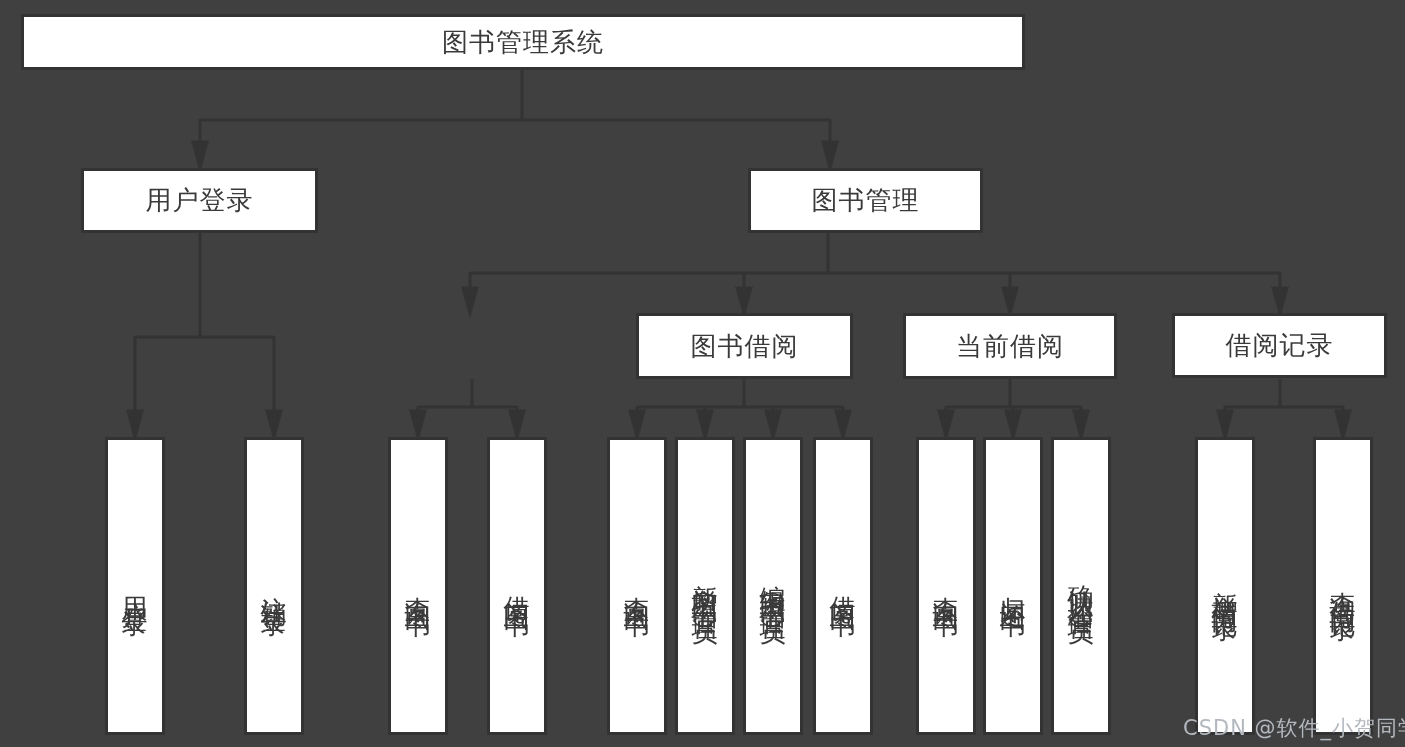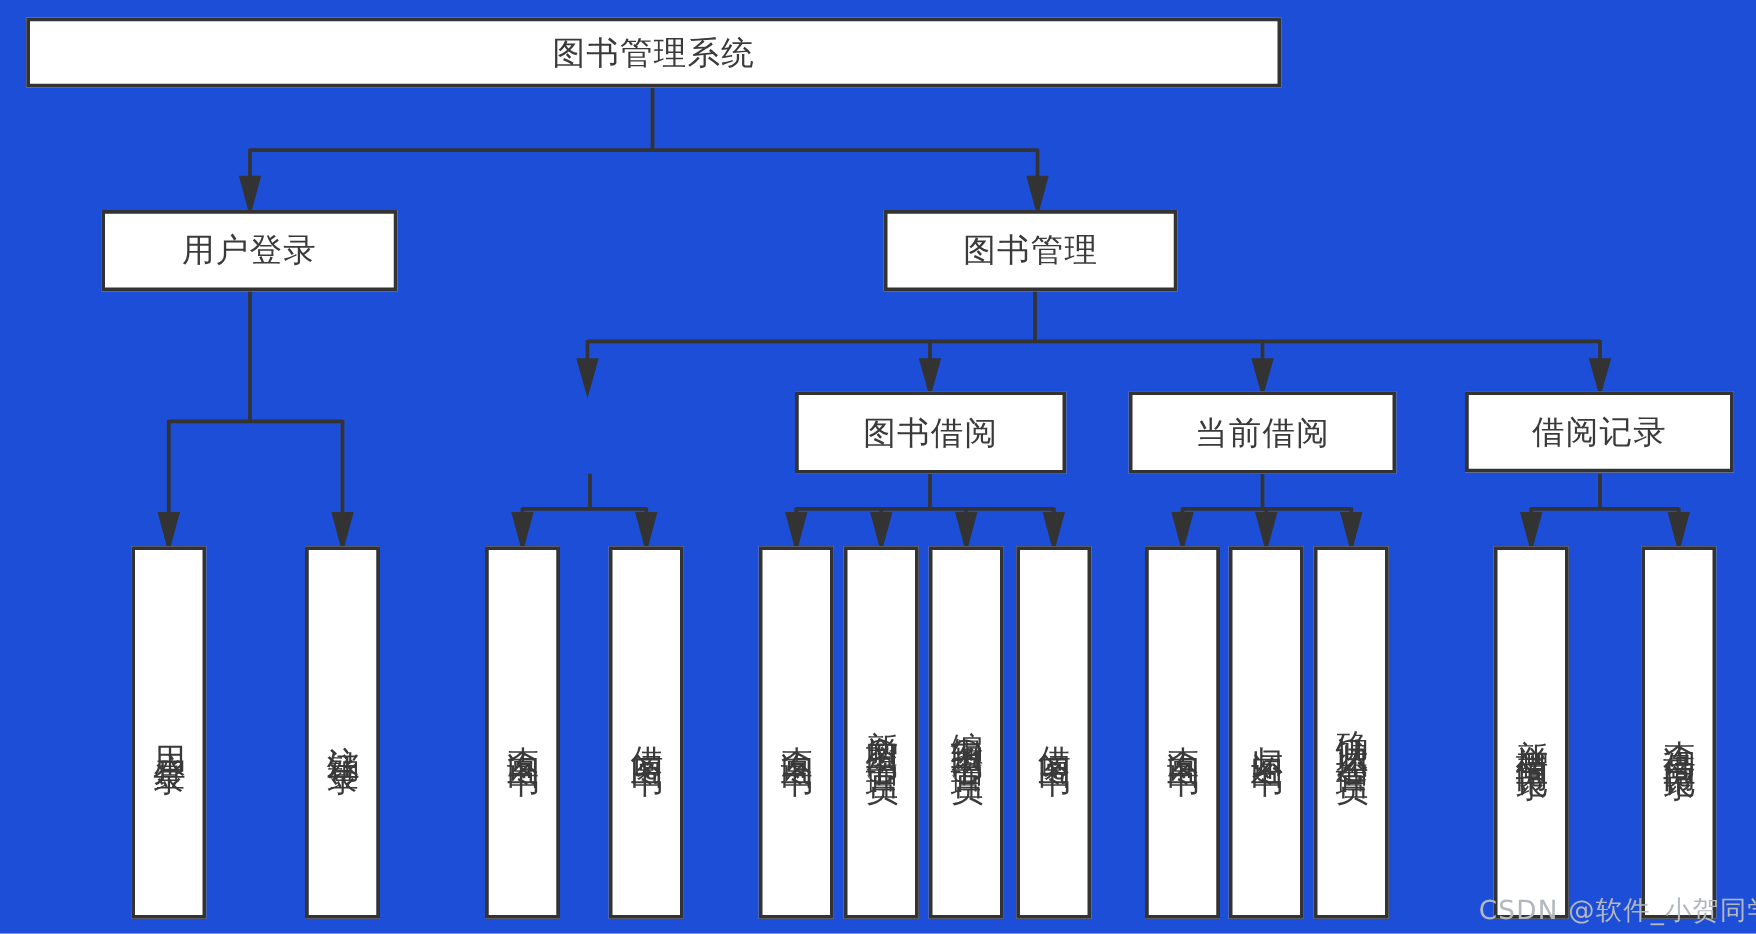--- a/index.html
+++ b/index.html
@@ -1,20 +1,20 @@
 <!DOCTYPE html>
 <html><head>
 <meta charset="utf-8">
 <style>
   html, body { margin: 0; padding: 0; background: #ffffff; }
   .stage {
     position: relative;
     width: 1405px;
     height: 747px;
-    background: #1d4ed8;
+    background: #404040;
     overflow: hidden;
     font-family: "DejaVu Sans", sans-serif;
   }
   .connectors {
     position: absolute;
     left: 0; top: 0;
     z-index: 0;
   }
   .node {
     position: absolute;
@@ -130,21 +130,21 @@
     </g>
   </svg>
 
   <div class="node h" style="left:21px;top:14px;width:1004px;height:56px">
     <span>图书管理系统</span>
   </div>
 
   <div class="node h" style="left:81px;top:168px;width:237px;height:65px">
     <span>用户登录</span>
   </div>
-  <div class="node h" style="left:707px;top:168px;width:235px;height:65px">
+  <div class="node h" style="left:748px;top:168px;width:235px;height:65px">
     <span>图书管理</span>
   </div>
 
   <div class="node h" style="left:636px;top:313px;width:217px;height:66px">
     <span>图书借阅</span>
   </div>
   <div class="node h" style="left:903px;top:313px;width:214px;height:66px">
     <span>当前借阅</span>
   </div>
   <div class="node h" style="left:1172px;top:313px;width:215px;height:65px">

